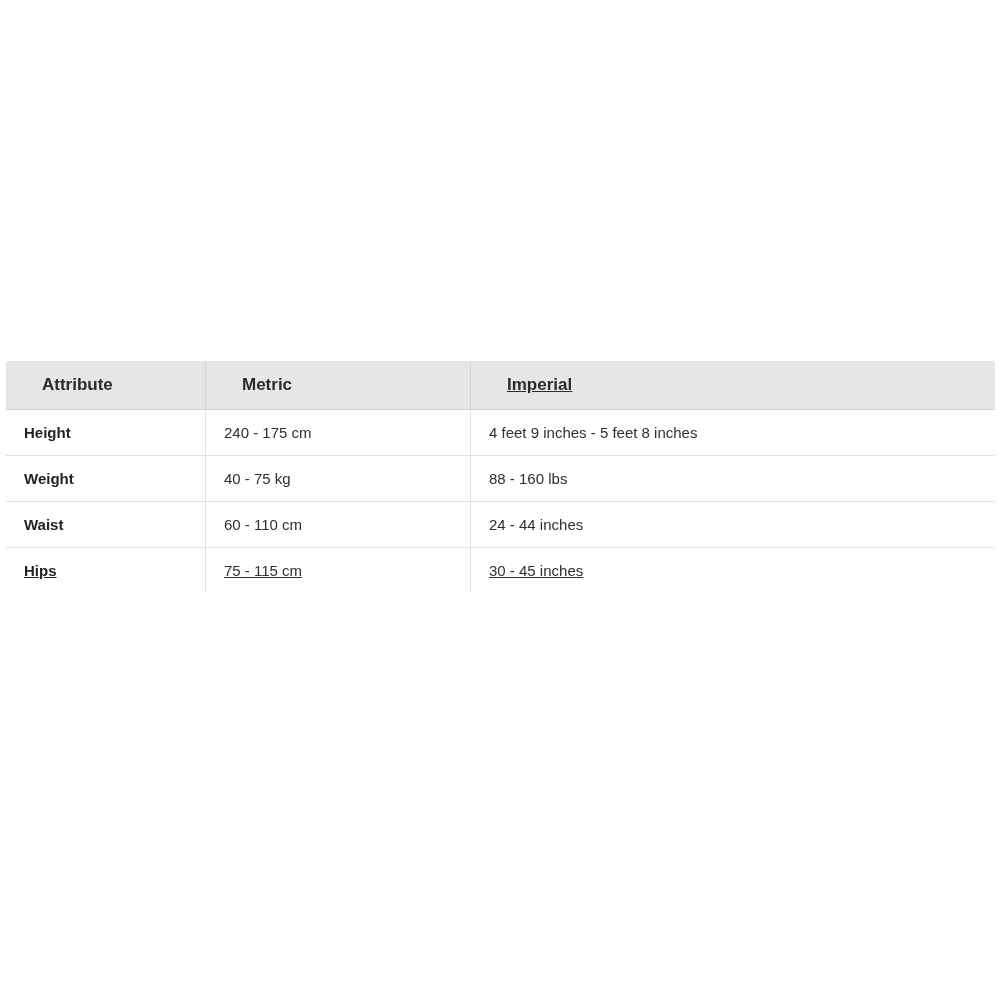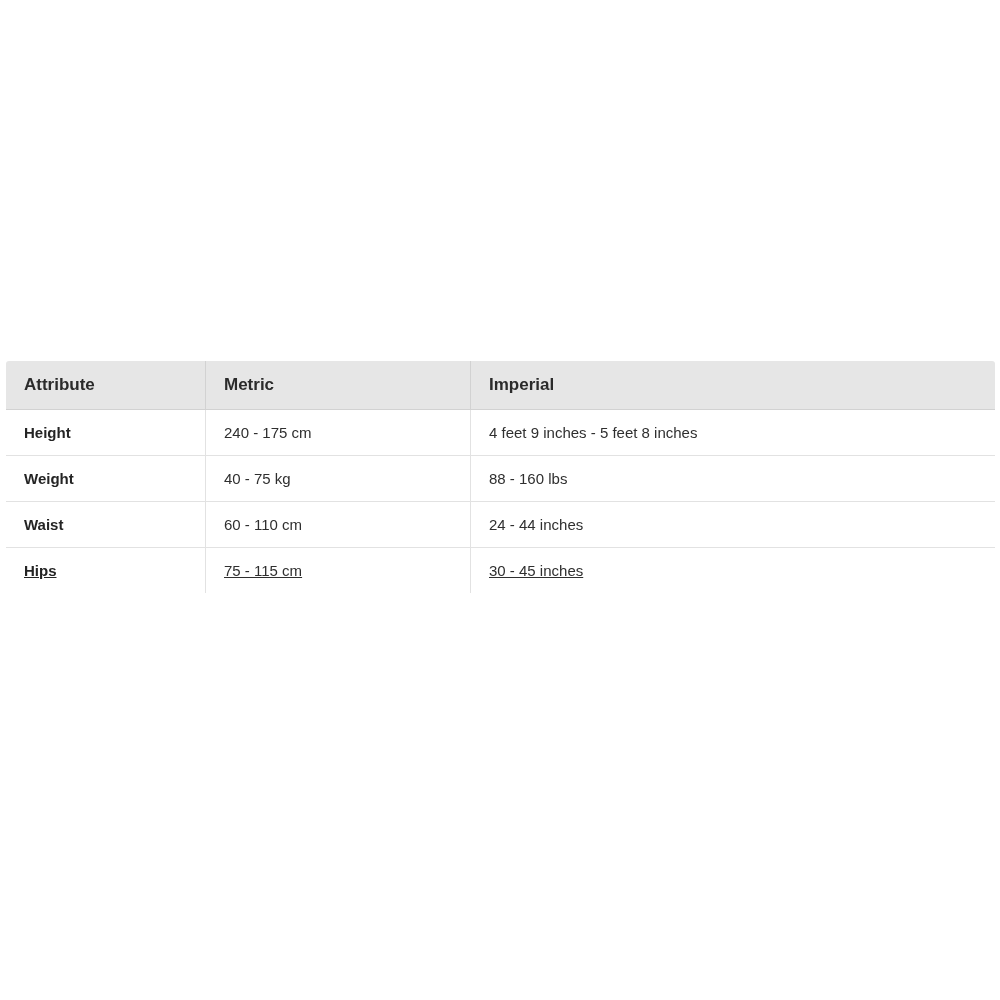--- a/index.html
+++ b/index.html
@@ -35,27 +35,28 @@
     border-radius: 4px;
     overflow: hidden;
   }
 
   table.spec-table thead th {
     background: #e6e6e6;
     color: #2b2b2b;
     font-size: 17px;
     font-weight: bold;
     text-align: left;
-    padding: 14px 18px;
+    padding: 14px 36px;
     border-right: 1px solid #d2d2d2;
     border-bottom: 1px solid #d2d2d2;
   }
 
   table.spec-table thead th:last-child {
     border-right: none;
+    text-decoration: underline;
   }
 
   table.spec-table tbody td {
     font-size: 15px;
     color: #2f2f2f;
     padding: 14px 18px;
     border-right: 1px solid #e2e2e2;
     border-bottom: 1px solid #e2e2e2;
     background: #ffffff;
     vertical-align: middle;

